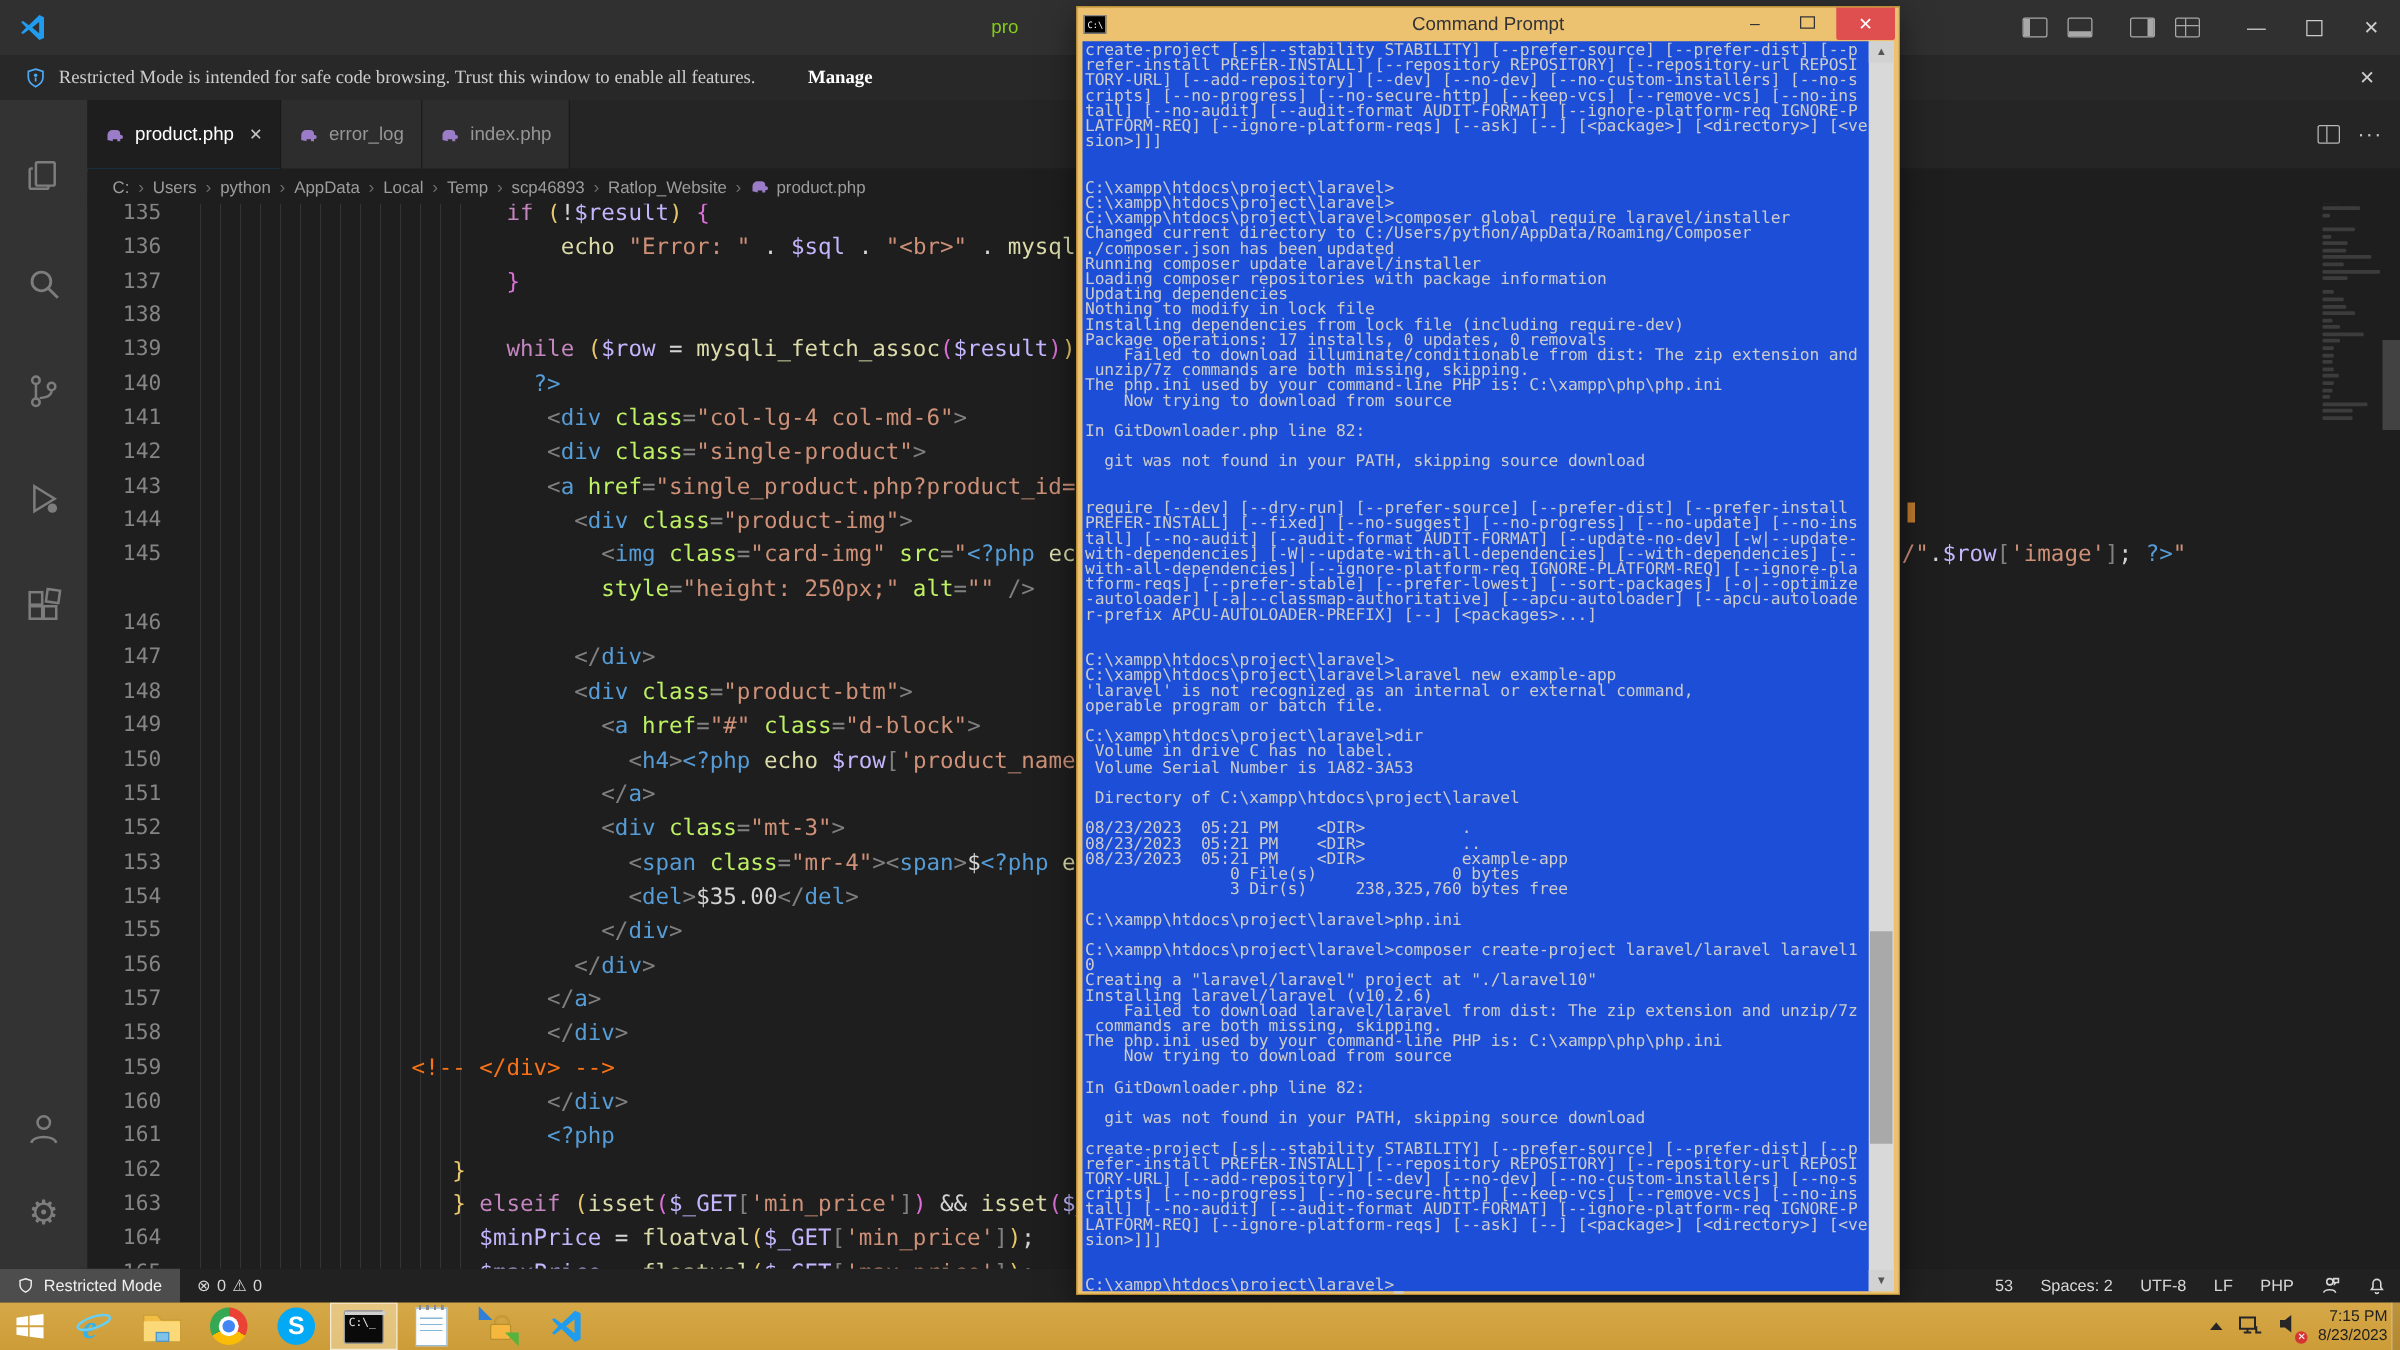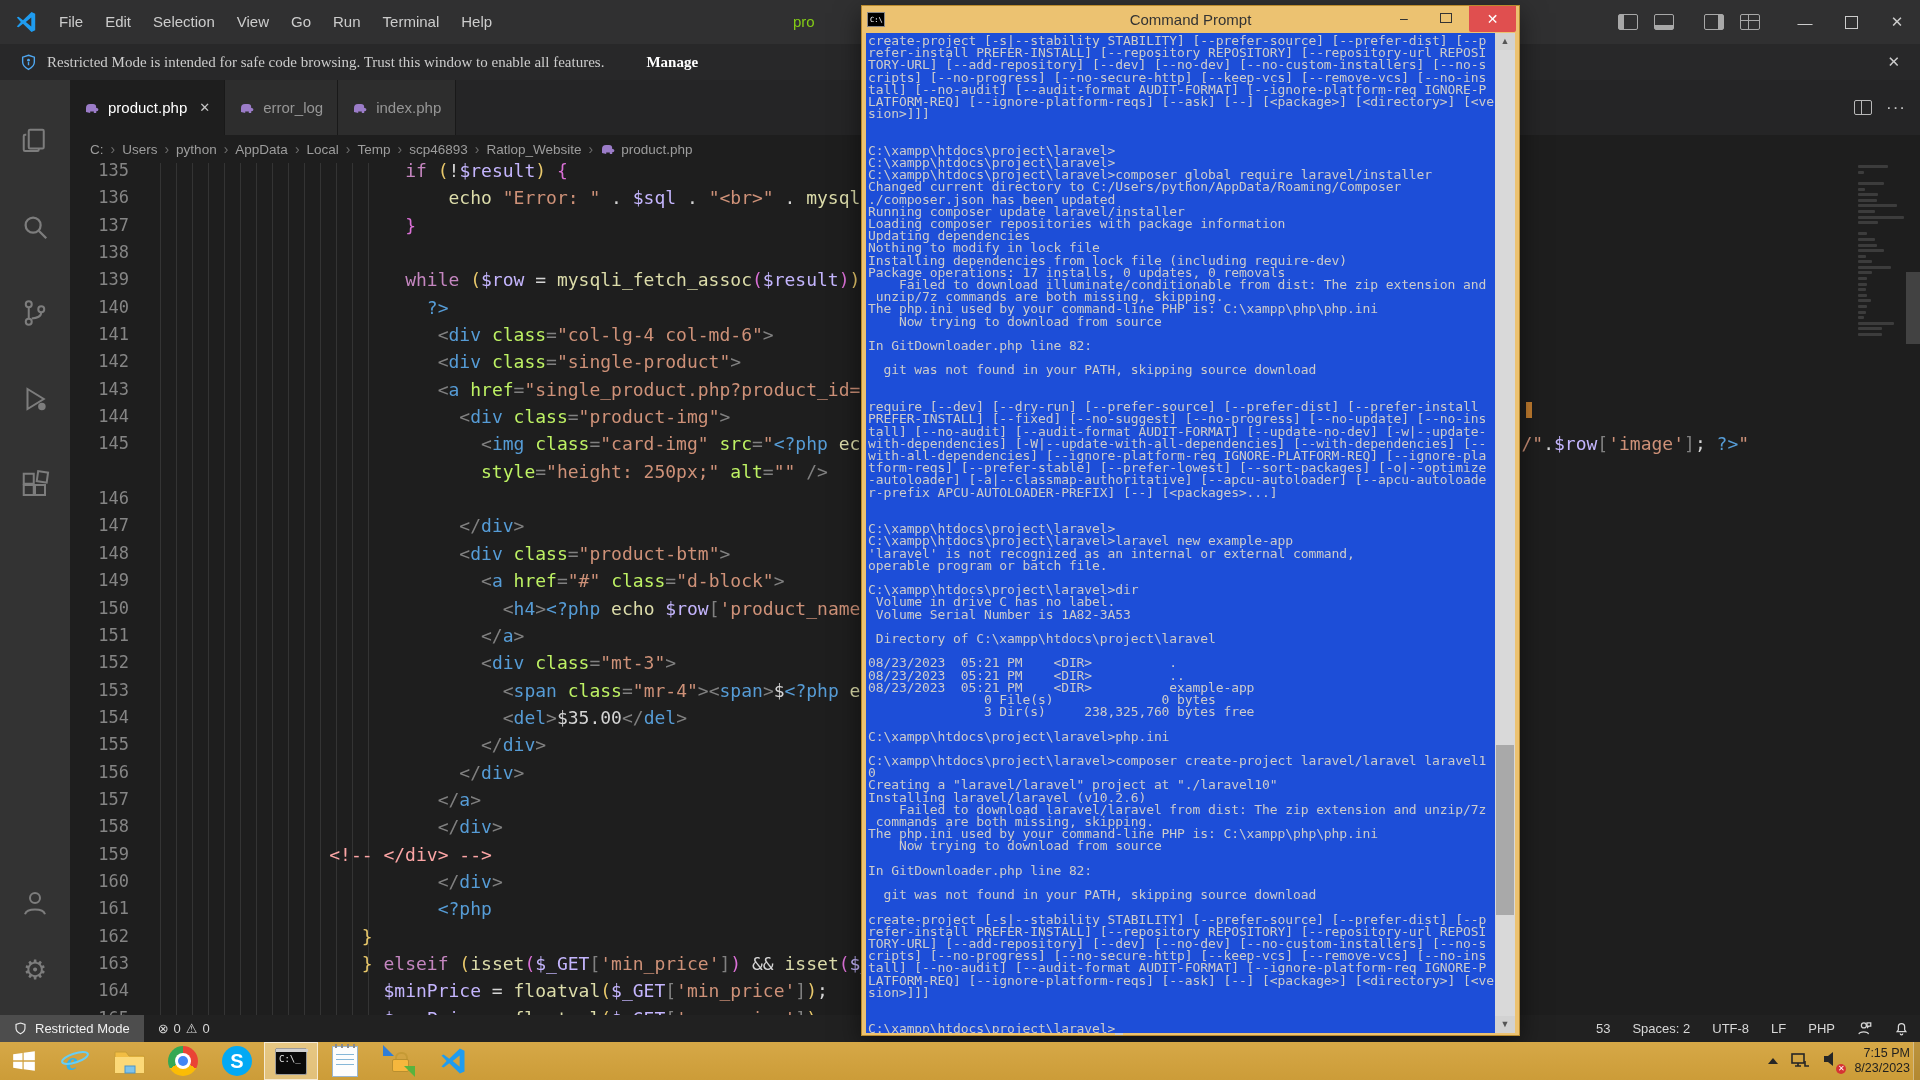--- a/index.html
+++ b/index.html
@@ -54,21 +54,21 @@
   #guides{position:absolute;left:90px;top:0;width:210px;height:858px;
     background:repeating-linear-gradient(90deg,#343434 0 1px,transparent 1px 16px);}
   #gutter{position:absolute;left:0;top:0;width:75px;}
   .gut-num{height:27.35px;line-height:27.35px;text-align:right;padding-right:16px;color:#858585;
     font-family:"DejaVu Sans Mono",monospace;font-size:17px;}
   #code{position:absolute;left:75px;top:0;width:1775px;}
   .code-row{height:27.35px;line-height:27.35px;white-space:pre;
     font-family:"DejaVu Sans Mono",monospace;font-size:18px;}
   .tk-k{color:#C586C0}.tk-f{color:#DCDCAA}.tk-s{color:#CE9178}.tk-v{color:#c4b5fd}
   .tk-t{color:#569CD6}.tk-a{color:#bef264}.tk-p{color:#808080}.tk-d{color:#D4D4D4}
-  .tk-c{color:#fca5a5}.tk-b{color:#E8C86B}.tk-m{color:#DA70D6}
+  .tk-c{color:#f97316}.tk-b{color:#E8C86B}.tk-m{color:#DA70D6}
   #minimap{position:absolute;right:14px;top:0;width:48px;height:500px;}
   .mm-line{height:3px;margin:2.6px 0;background:#3c3c3c;border-radius:1px;}
   #ed-scroll-thumb{position:absolute;right:0;top:115px;width:14px;height:72px;background:#424242;}
   #ed-marker{position:absolute;left:1456px;top:245px;width:6px;height:16px;background:#c27d2f;}
 
   #statusbar{position:absolute;left:0;top:1015px;width:1920px;height:27px;background:#212121;
     color:#d7d7d7;font-size:13px;display:flex;align-items:center;z-index:3;}
   #status-restricted{height:27px;background:#4d4d4d;display:flex;align-items:center;padding:0 14px;gap:8px;color:#f0f0f0;}
   .st-item{margin-left:14px;display:flex;align-items:center;gap:5px;}
   #status-right{position:absolute;right:0;display:flex;align-items:center;height:27px;}
@@ -137,21 +137,20 @@
 <body>
 
 <div id="screen">
 
   <section id="vscode">
 
     <div id="titlebar">
       <svg id="vscode-logo" viewBox="0 0 24 24">
         <path fill="#1f9cf0" fill-rule="evenodd" d="M17.5 2 L9 10.2 4.5 6.8 2.8 7.6 6.9 12 2.8 16.4 4.5 17.2 9 13.8 17.5 22 21.2 20.3 V3.7 Z M17.3 7.5 V16.5 L11.8 12 Z"></path>
       </svg>
-      <nav id="menubar"><span class="menu-item">File</span><span class="menu-item">Edit</span><span class="menu-item">Selection</span><span class="menu-item">View</span><span class="menu-item">Go</span><span class="menu-item">Run</span><span class="menu-item">Terminal</span><span class="menu-item">Help</span></nav>
       <div id="wintitle">pro</div>
       <div id="tb-right">
         <span class="lay-ico left"></span>
         <span class="lay-ico bottom"></span>
         <span class="lay-gap"></span>
         <span class="lay-ico right"></span>
         <span class="lay-ico grid"></span>
         <span class="lay-gap"></span>
         <span class="win-ctl">—</span>
         <span class="win-ctl">

